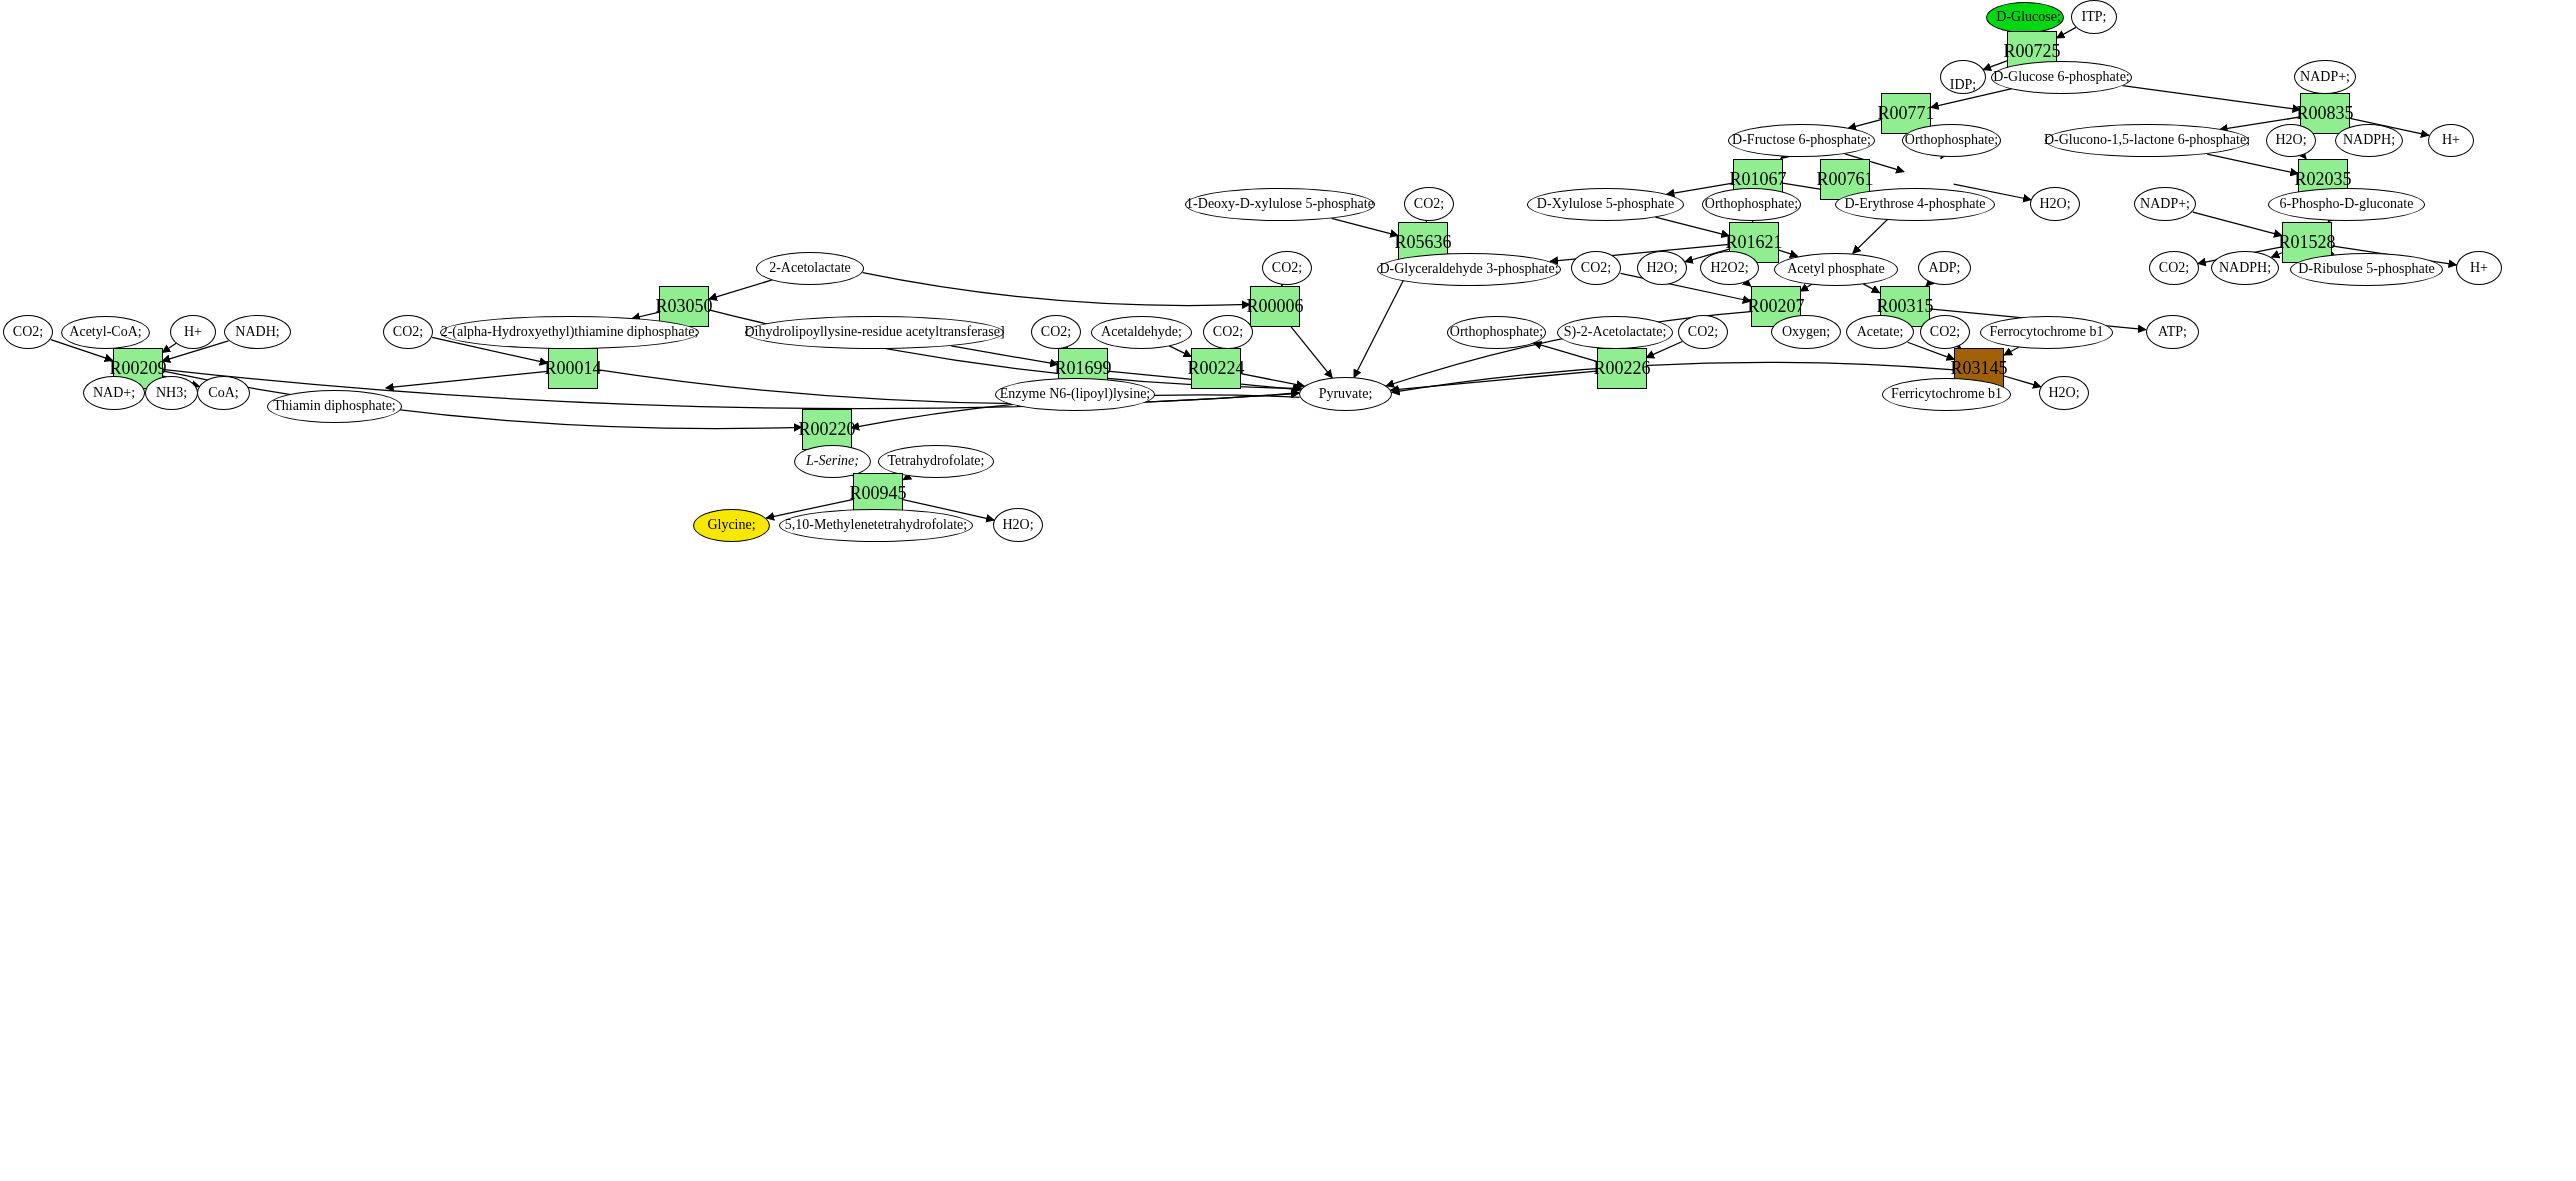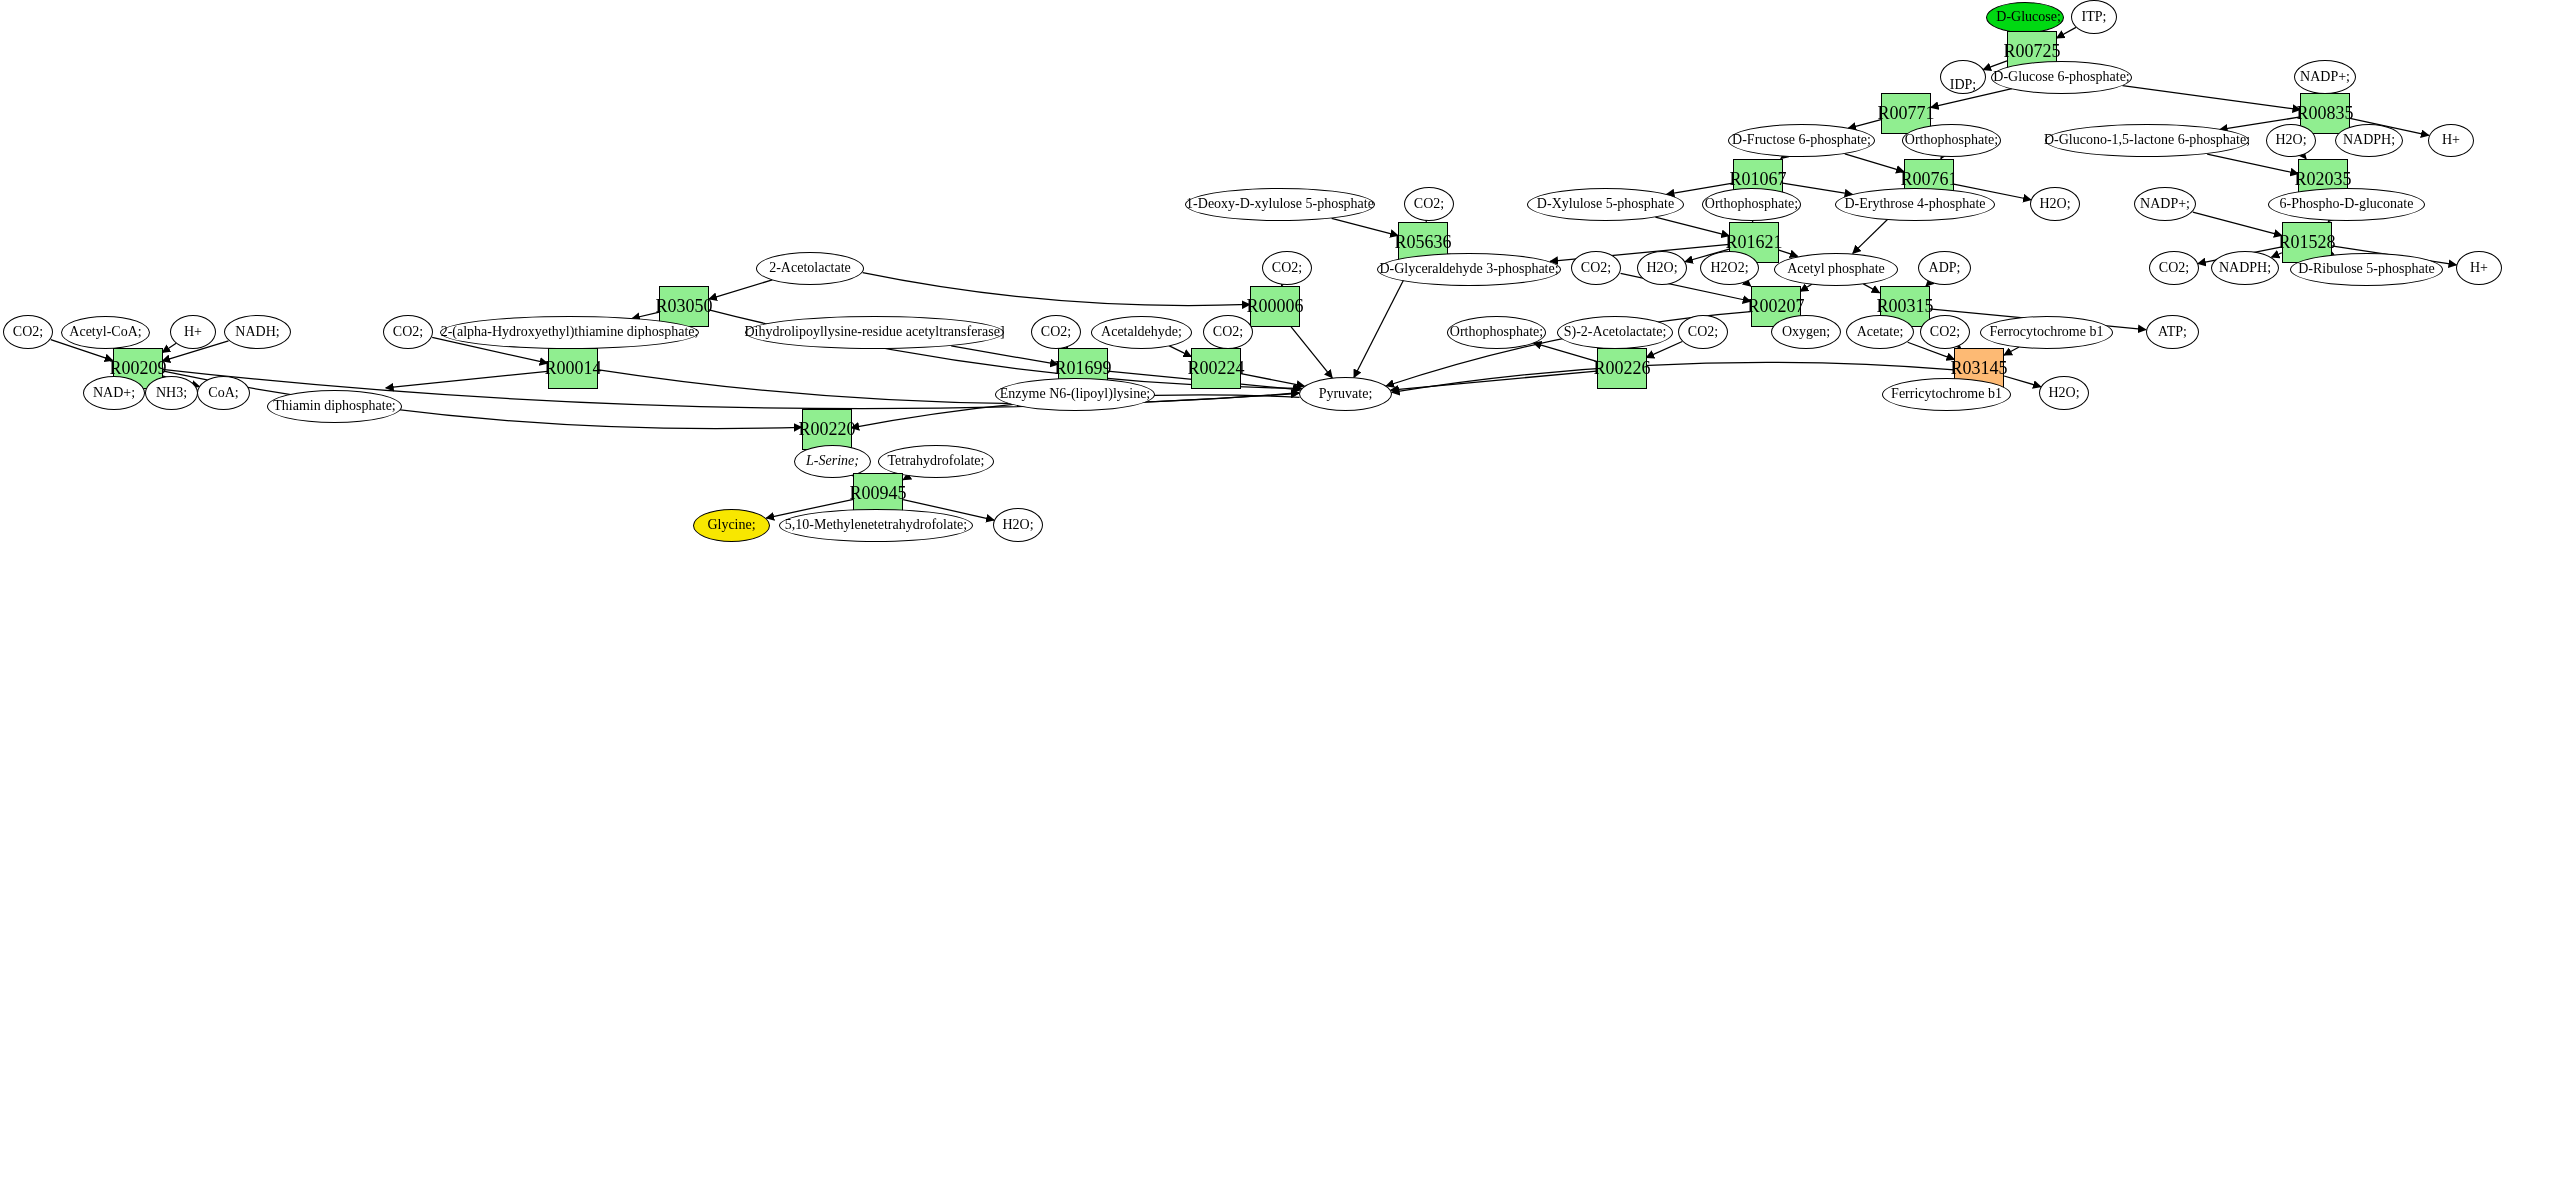--- a/index.html
+++ b/index.html
@@ -49,21 +49,21 @@
   }
   .node.compound.highlight-yellow {
     background: #f8e700;
   }
   .node.reaction {
     border: 1.2px solid #000000;
     background: #90ee90;
     font-size: 18px;
   }
   .node.reaction.alt {
-    background: #fdba74;
+    background: #a16207;
   }
   .node .lbl {
     display: block;
     padding: 0 2.2px;
   }
 </style>
 </head>
 <body>
 
 <div id="canvas">
@@ -203,21 +203,21 @@
       </div>
       <div class="node compound" style="left: 2335px; top: 124px; width: 68px; height: 33px;">
         <span class="lbl">NADPH;</span>
       </div>
       <div class="node compound" style="left: 2428px; top: 124px; width: 46px; height: 33px;">
         <span class="lbl">H+</span>
       </div>
       <div class="node reaction" style="left: 1733px; top: 159px; width: 50px; height: 41px;">
         <span class="lbl">R01067</span>
       </div>
-      <div class="node reaction" style="left: 1904px; top: 159px; width: 50px; height: 41px;">
+      <div class="node reaction" style="left: 1820px; top: 159px; width: 50px; height: 41px;">
         <span class="lbl">R00761</span>
       </div>
       <div class="node reaction" style="left: 2298px; top: 159px; width: 50px; height: 41px;">
         <span class="lbl">R02035</span>
       </div>
       <div class="node compound" style="left: 1185px; top: 188px; width: 190px; height: 33px;">
         <span class="lbl">1-Deoxy-D-xylulose 5-phosphate</span>
       </div>
       <div class="node compound" style="left: 1404px; top: 187px; width: 50px; height: 34px;">
         <span class="lbl">CO2;</span>

